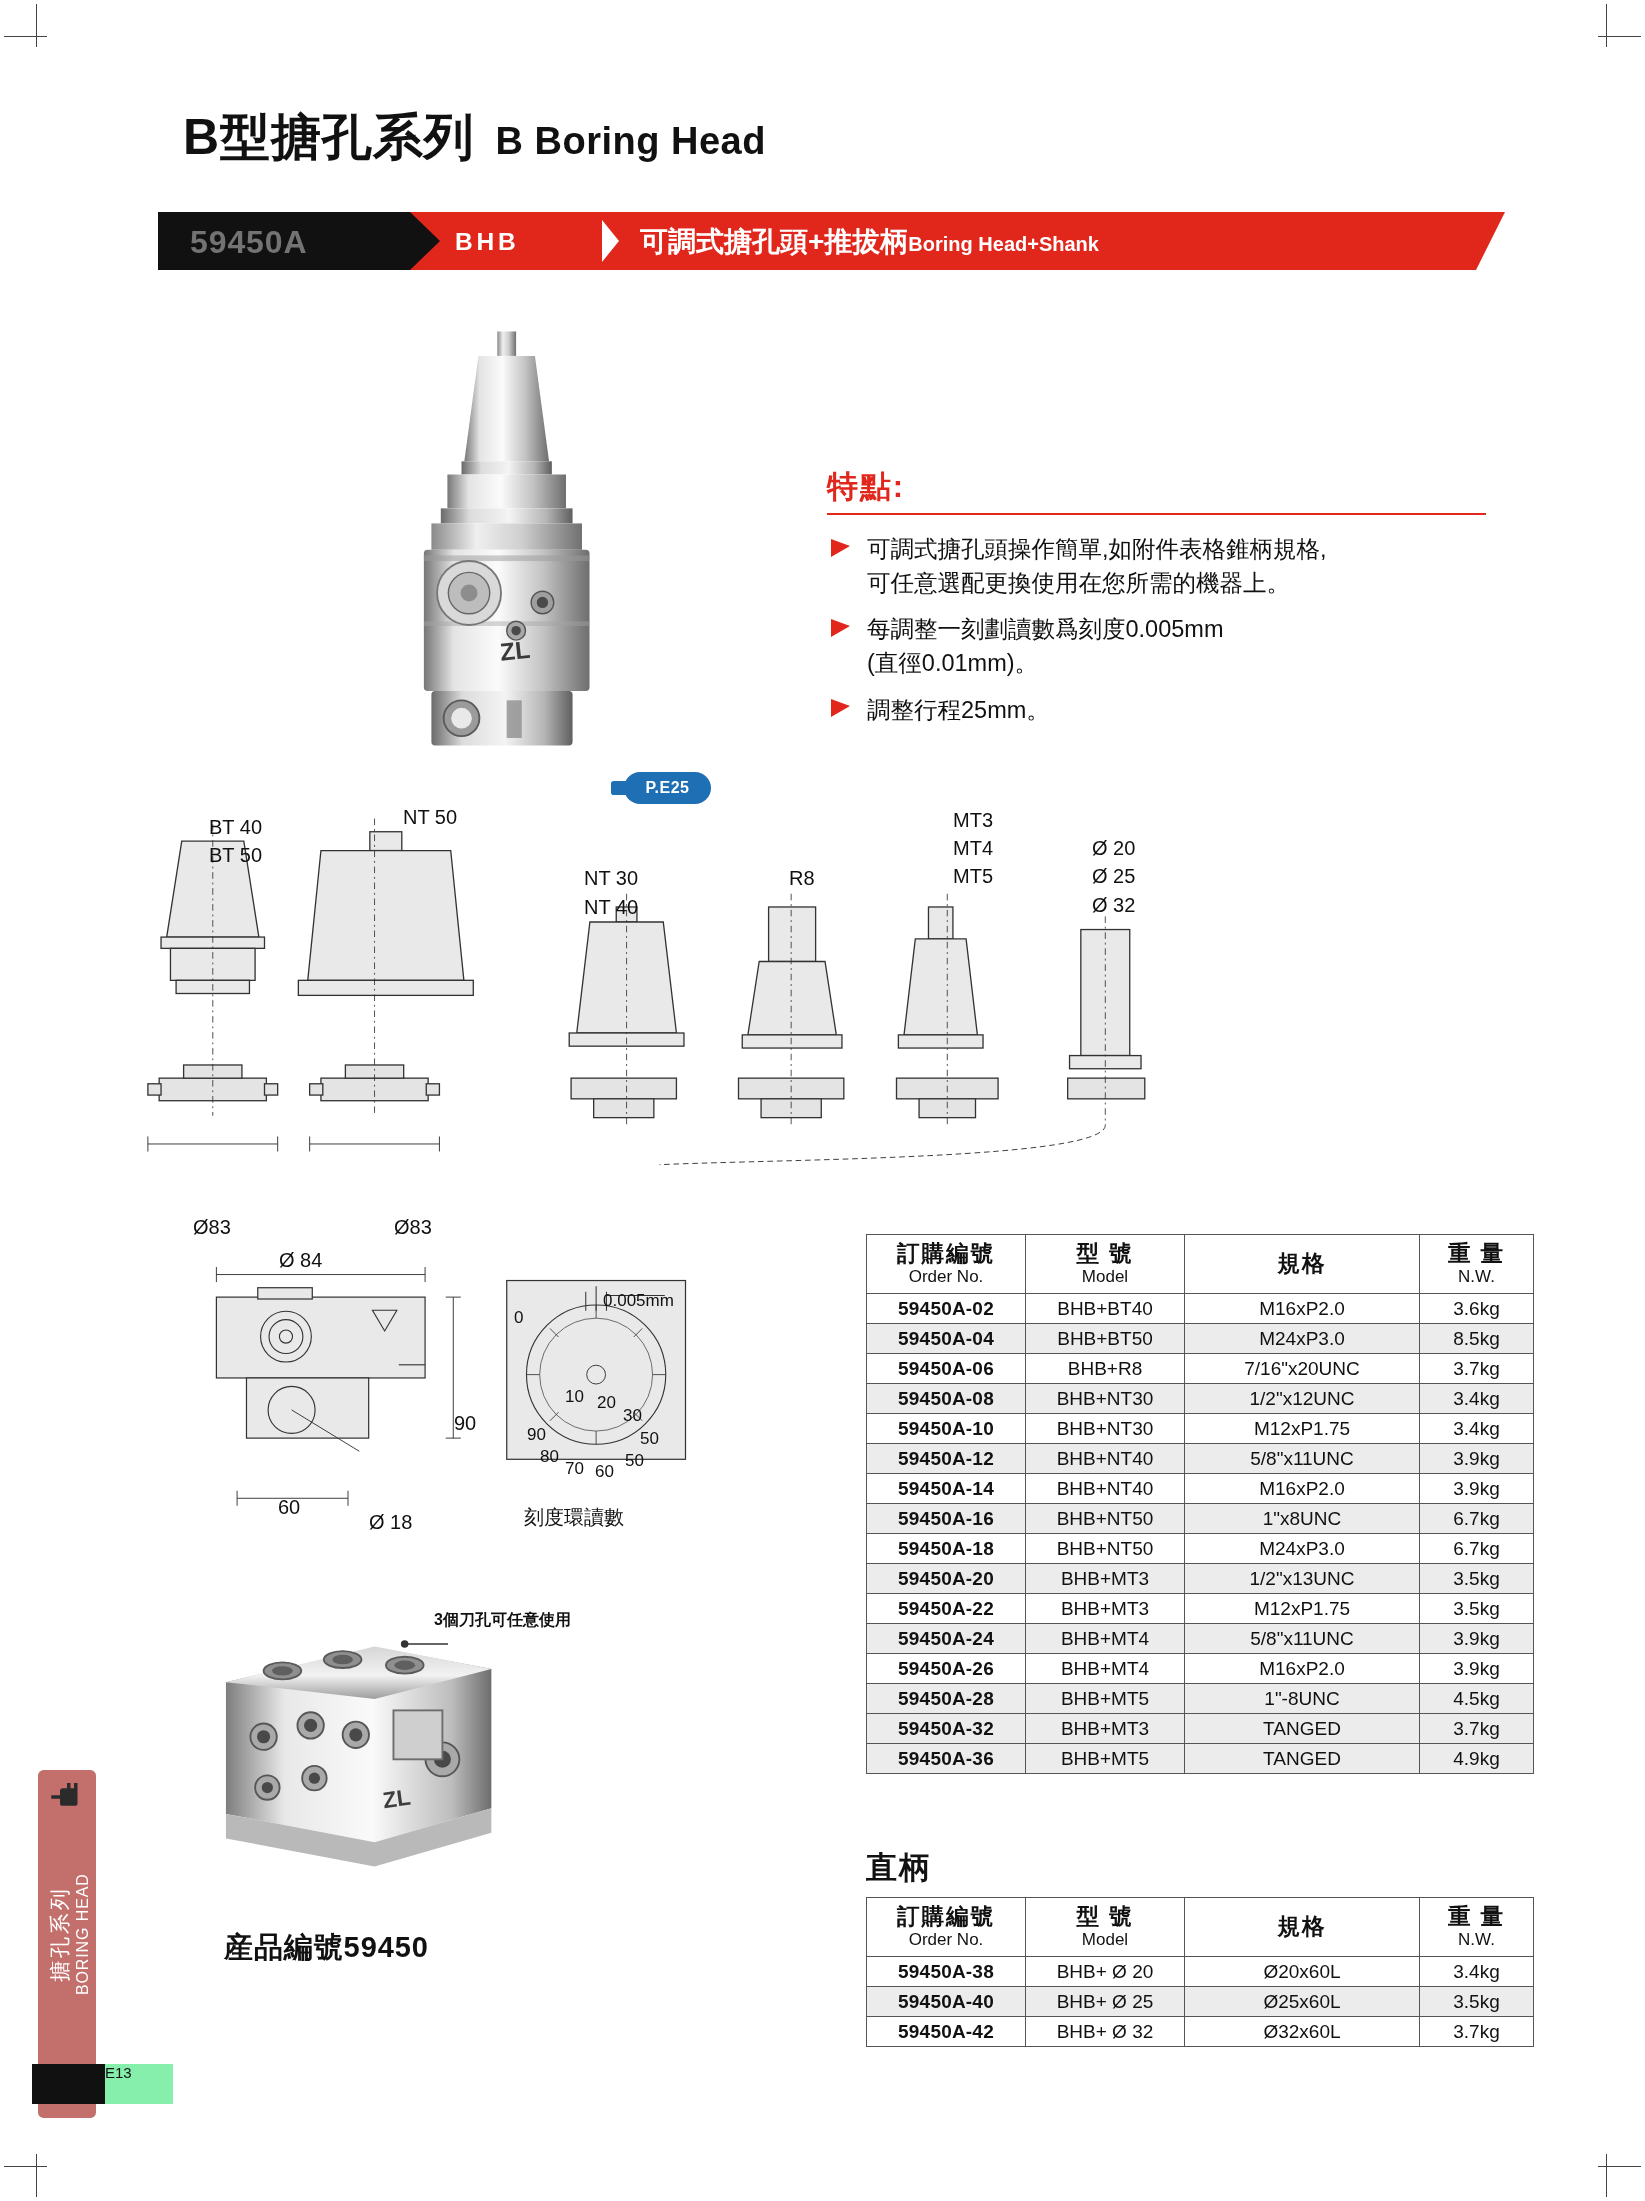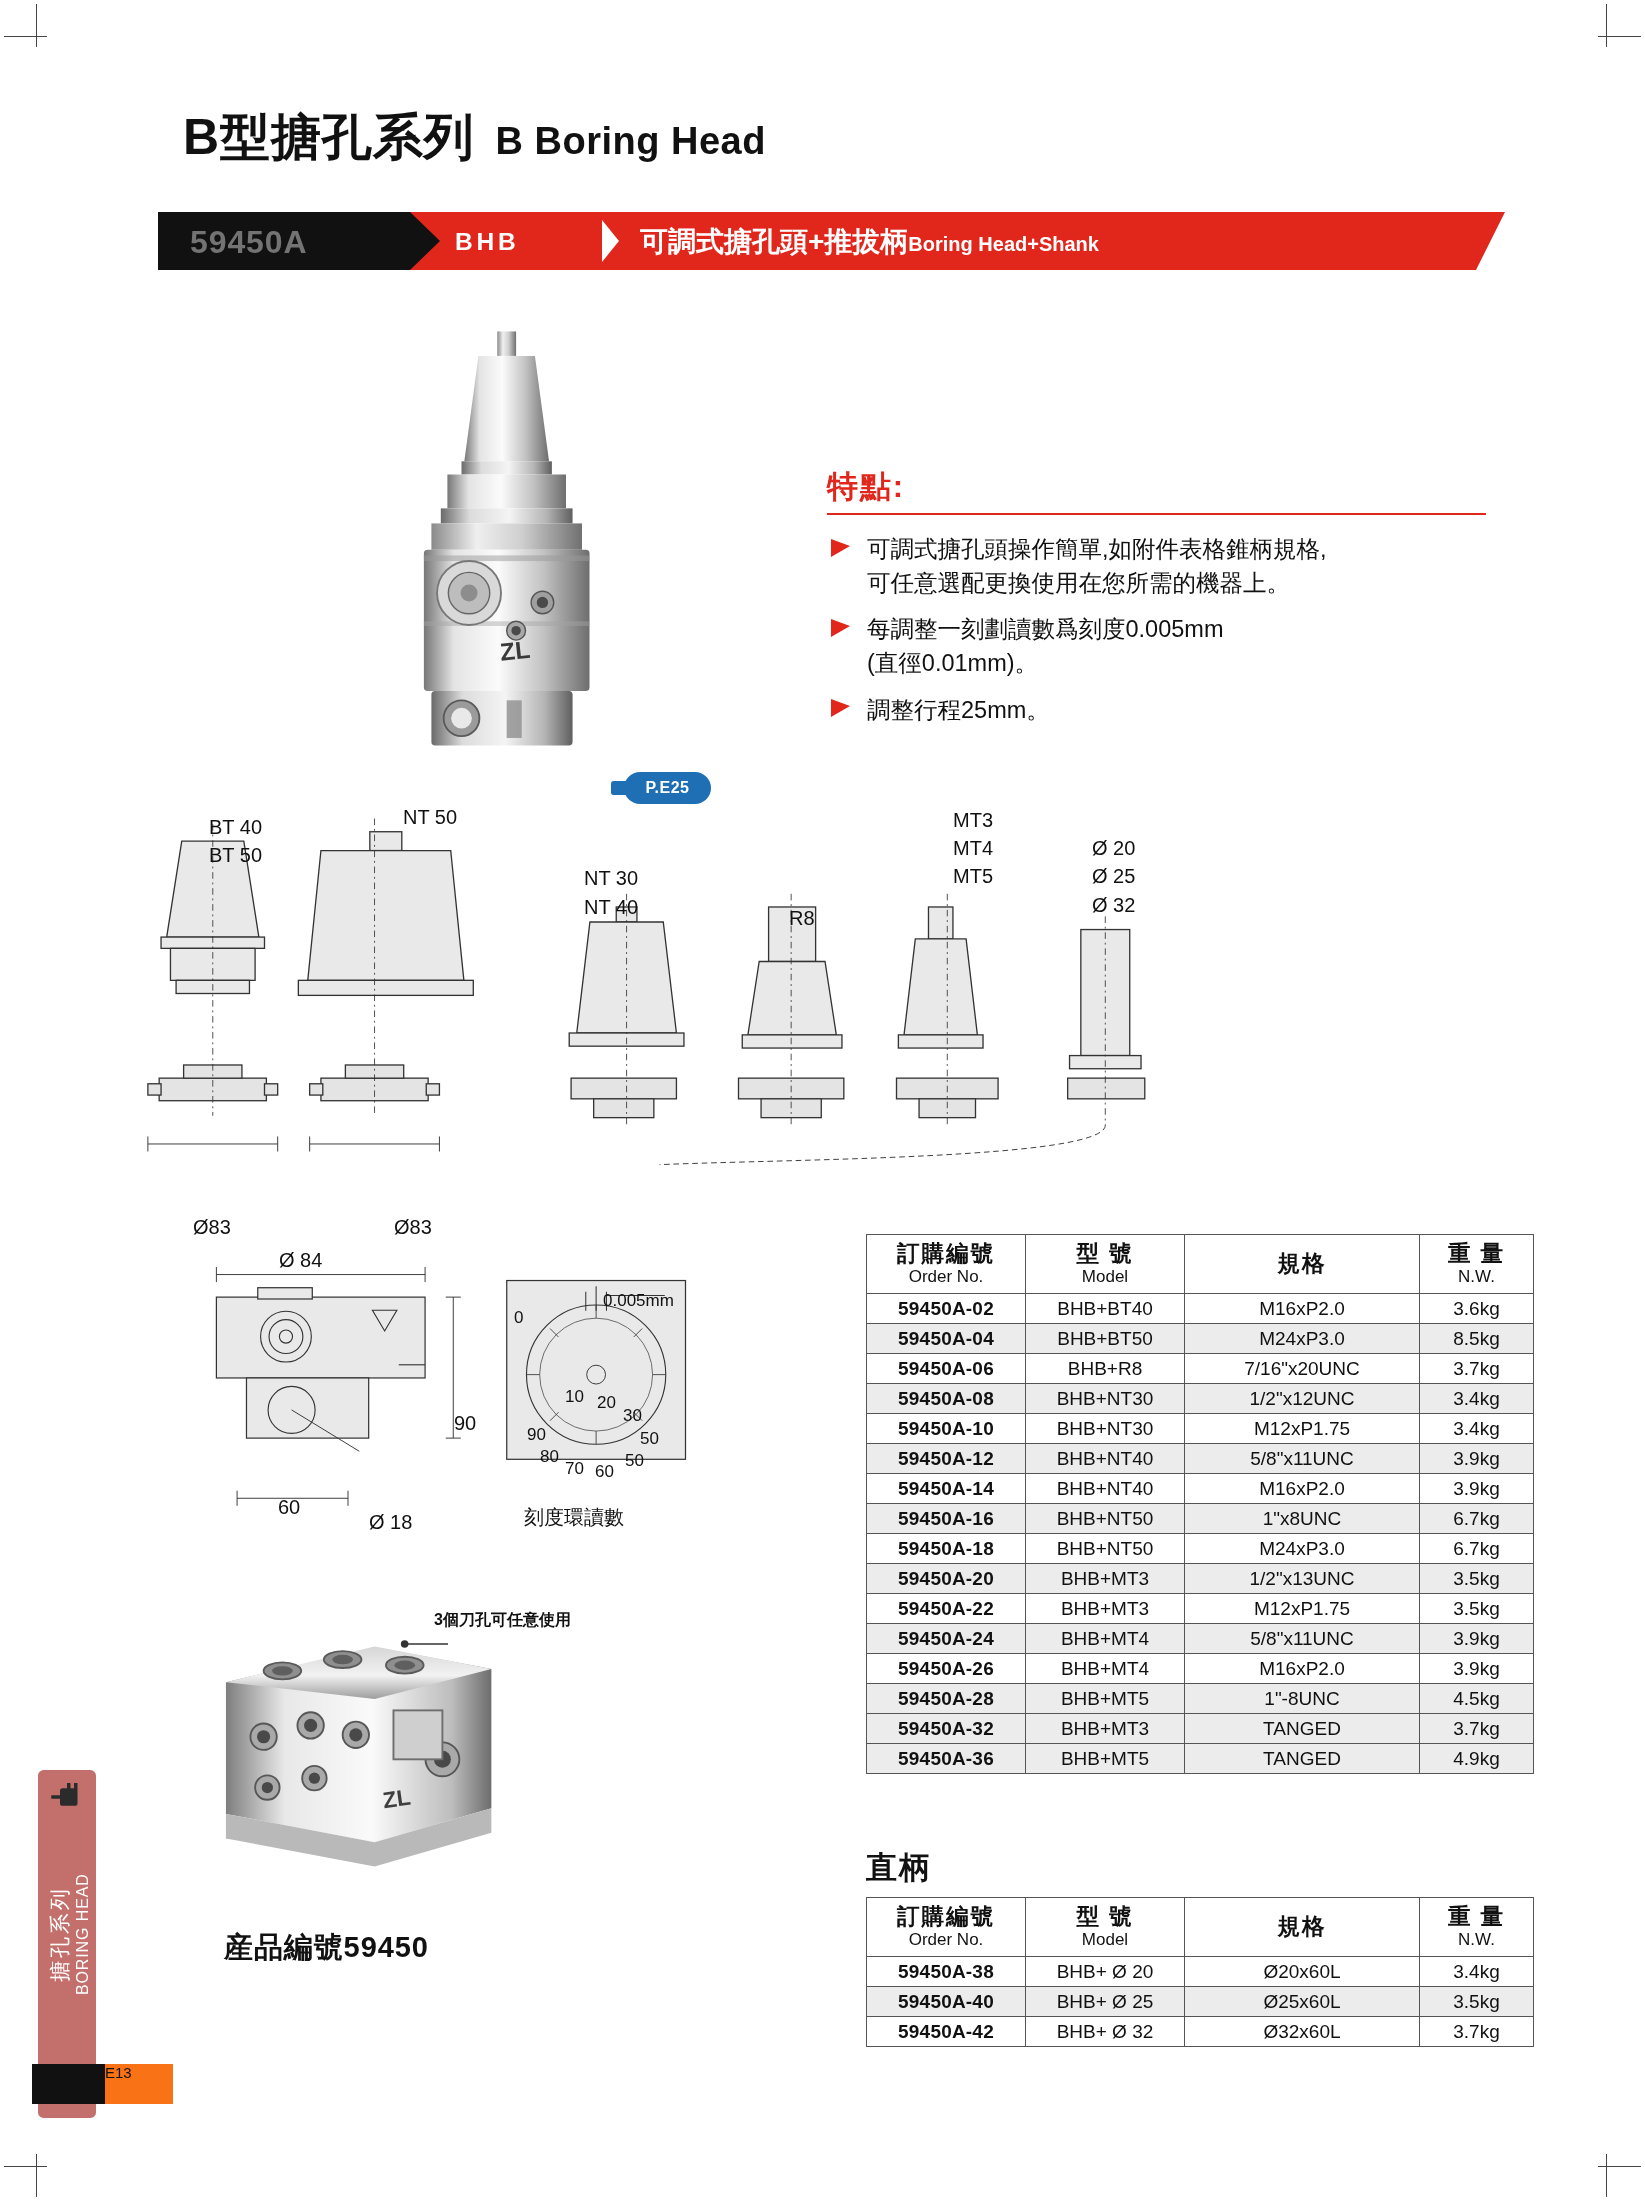--- a/index.html
+++ b/index.html
@@ -253,21 +253,21 @@
 
     <path d="M560 -5 L560 -5" stroke="none"></path>
     <path d="M1034 350 C 1034 386, 700 386, 560 392" stroke="#333" stroke-width="1" fill="none" stroke-dasharray="6 4"></path>
   </svg>
 
   <div class="lab" style="left:209px;top:815px;">BT 40</div>
   <div class="lab" style="left:209px;top:843px;">BT 50</div>
   <div class="lab" style="left:403px;top:805px;">NT 50</div>
   <div class="lab" style="left:584px;top:866px;">NT 30</div>
   <div class="lab" style="left:584px;top:895px;">NT 40</div>
-  <div class="lab" style="left:789px;top:866px;margin-top:40px;">R8</div>
+  <div class="lab" style="left:789px;top:866px;">R8</div>
   <div class="lab" style="left:953px;top:808px;">MT3</div>
   <div class="lab" style="left:953px;top:836px;">MT4</div>
   <div class="lab" style="left:953px;top:864px;">MT5</div>
   <div class="lab" style="left:1092px;top:836px;">Ø 20</div>
   <div class="lab" style="left:1092px;top:864px;">Ø 25</div>
   <div class="lab" style="left:1092px;top:893px;">Ø 32</div>
   <div class="lab" style="left:193px;top:1215px;">Ø83</div>
   <div class="lab" style="left:394px;top:1215px;">Ø83</div>
 
   <div class="pe25">P.E25</div>
@@ -567,16 +567,16 @@
       <rect x="20" y="0" width="4" height="8" fill="#2b2b2b"></rect>
       <rect x="28" y="0" width="4" height="8" fill="#2b2b2b"></rect>
     </svg>
     <div class="txt">
       <span>搪孔系列</span>
       <span class="en">BORING HEAD</span>
     </div>
   </div>
 
   <div class="footer"></div>
-  <div class="pg footer" style="left:105px;top:2064px;width:68px;background:#f97316;">E13</div>
+  <div class="pg footer" style="left:105px;top:2064px;width:68px;background:#86efac;">E13</div>
 
 </div>
 
 
 </body></html>

